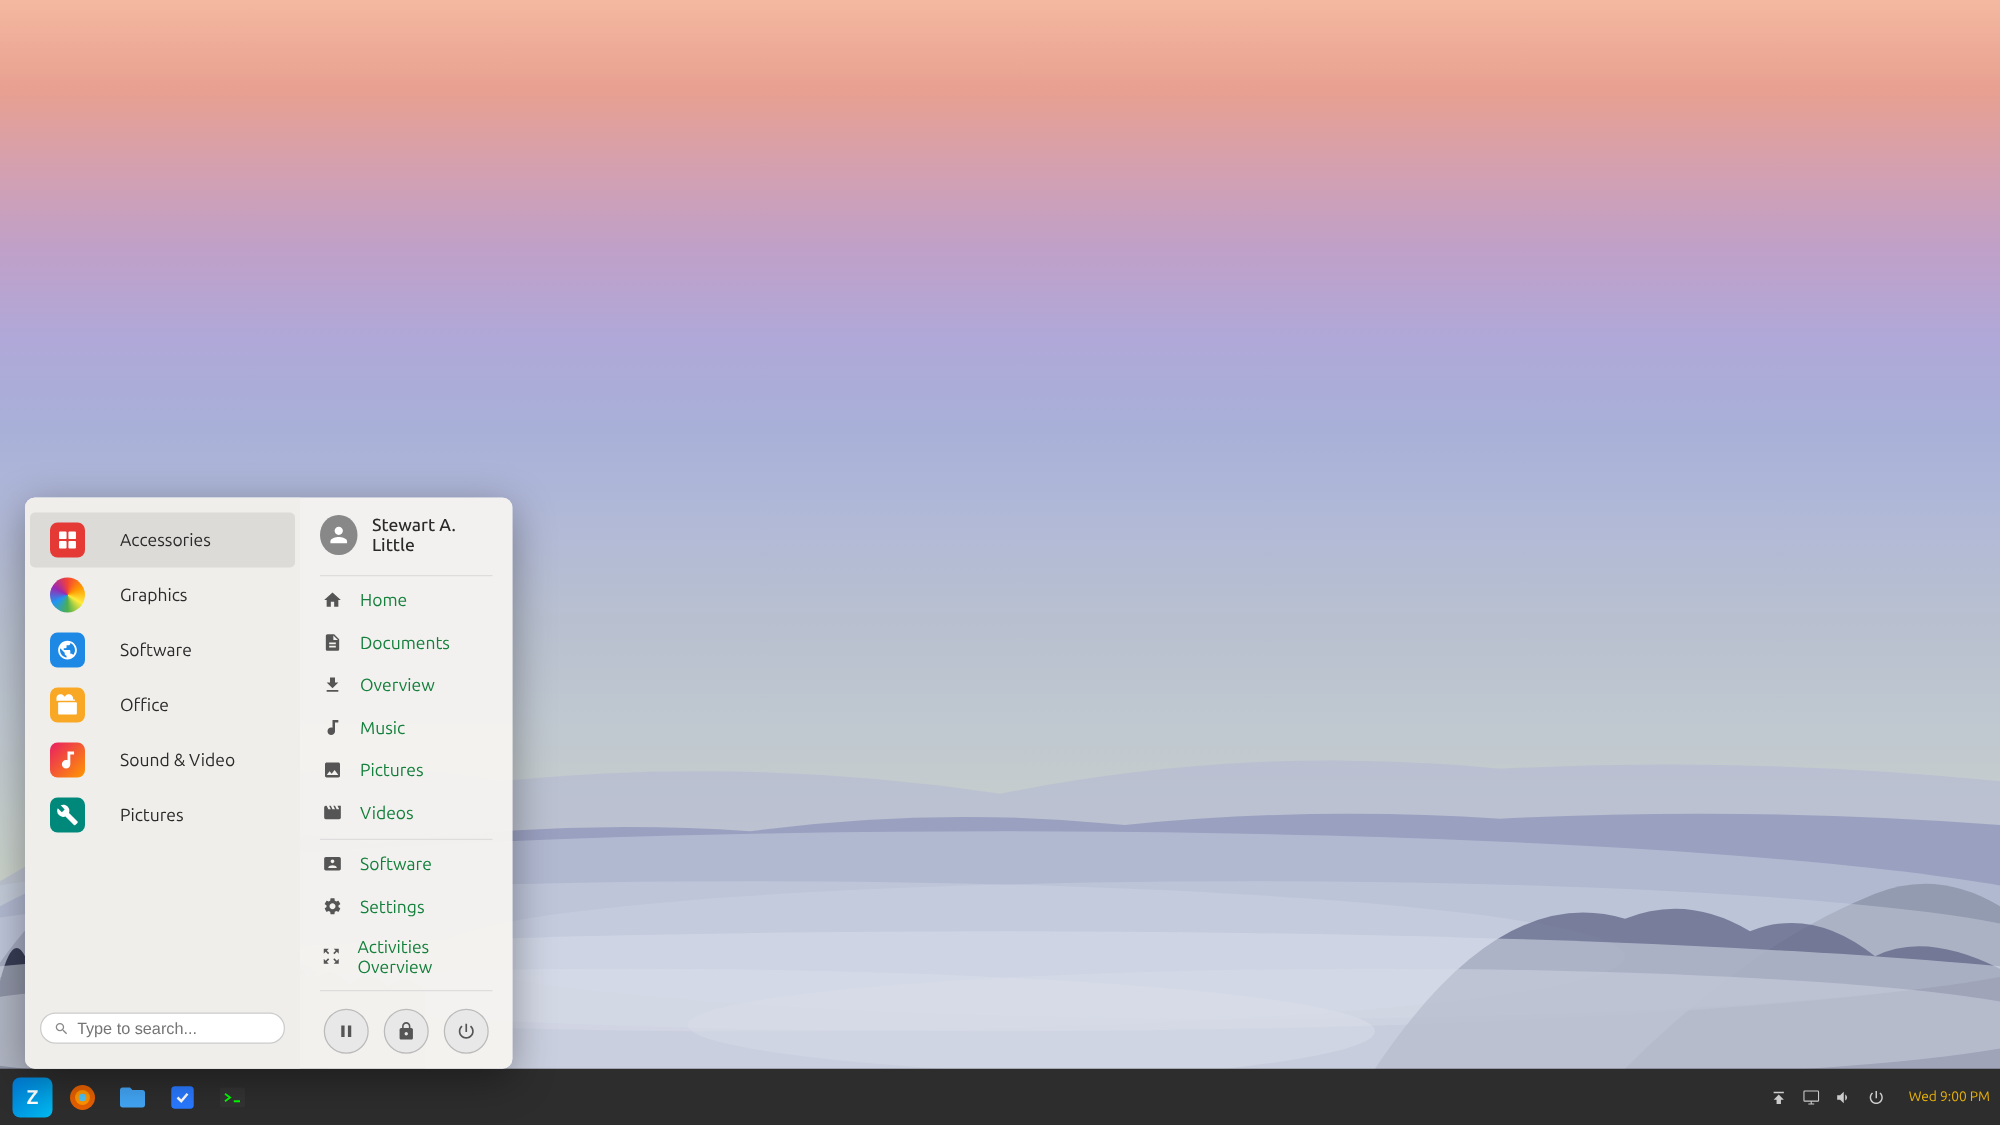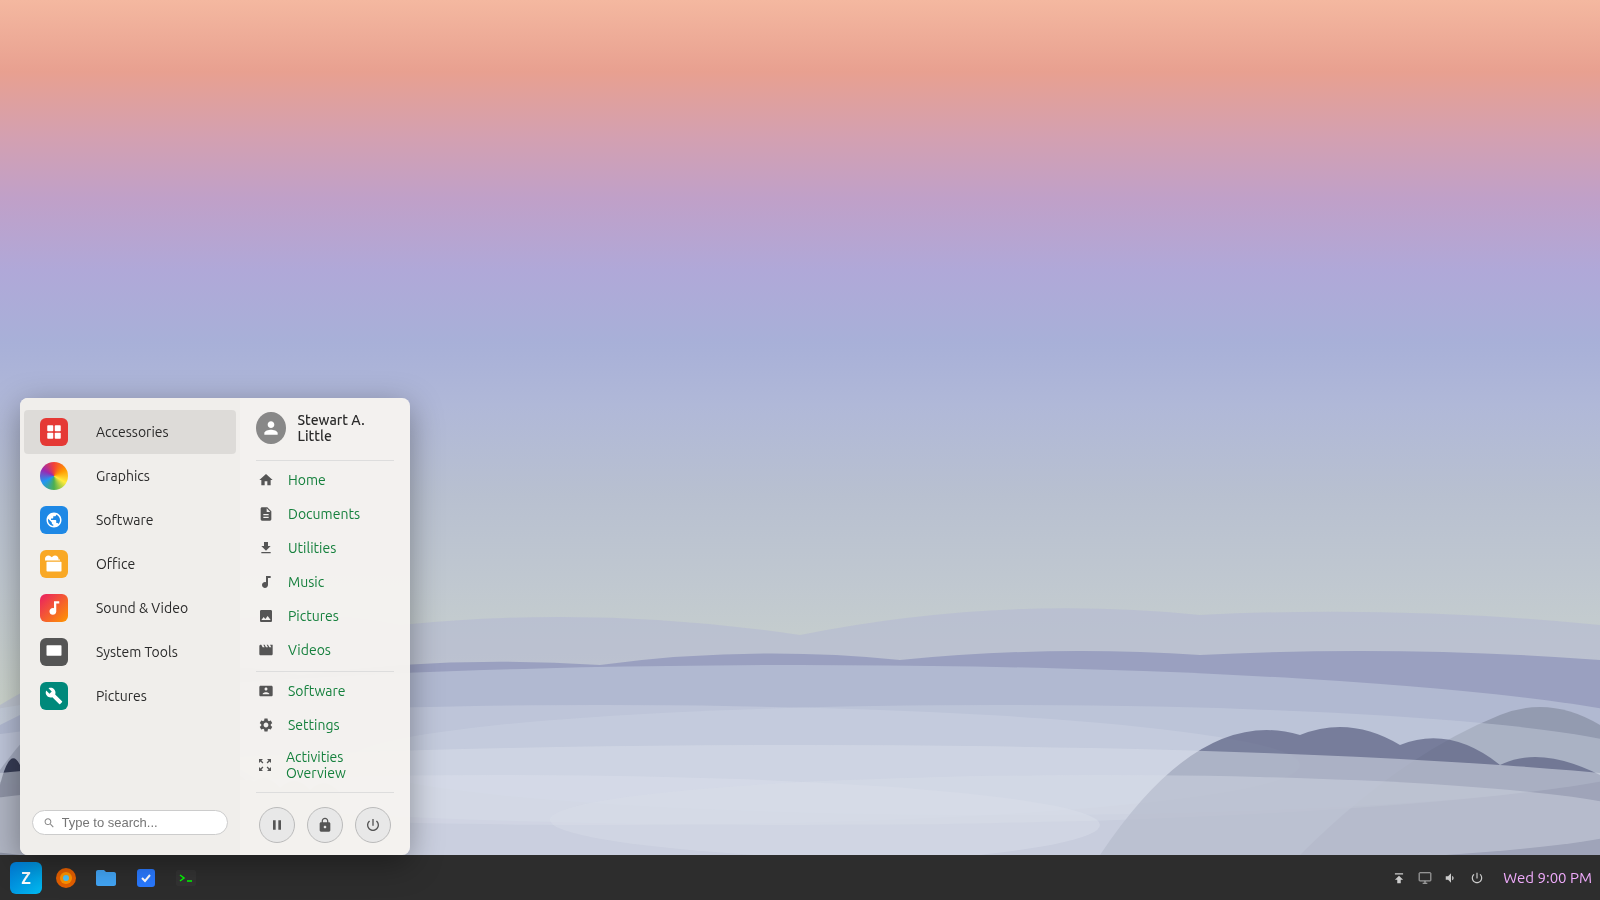--- a/index.html
+++ b/index.html
@@ -341,29 +341,20 @@
 
     <div class="menu-category">
       <div class="menu-category-icon" style="background:linear-gradient(135deg,#e91e63,#ff9800);">
         <svg width="18" height="18" viewBox="0 0 24 24" fill="white">
             <path d="M12 3v9.28c-.47-.17-.97-.28-1.5-.28C8.01 12 6 14.01 6 16.5S8.01 21 10.5 21c2.31 0 4.2-1.75 4.45-4H15V6h4V3h-7z"></path>
           </svg>
       </div>
       <span class="menu-category-label">Sound &amp; Video</span>
     </div>
 
-    <div class="menu-category">
-      <div class="menu-category-icon" style="background:#555;">
-        <svg width="18" height="18" viewBox="0 0 24 24" fill="white">
-            <rect x="2" y="3" width="20" height="14" rx="1"></rect>
-            <path d="M8 21h8M12 17v4"></path>
-          </svg>
-      </div>
-      <span class="menu-category-label">System Tools</span>
-    </div>
 
     <div class="menu-category">
       <div class="menu-category-icon" style="background:#00897b;">
         <svg width="18" height="18" viewBox="0 0 24 24" fill="white">
             <path d="M22.7 19l-9.1-9.1c.9-2.3.4-5-1.5-6.9-2-2-5-2.4-7.4-1.3L9 6 6 9 1.6 4.7C.4 7.1.9 10.1 2.9 12.1c1.9 1.9 4.6 2.4 6.9 1.5l9.1 9.1c.4.4 1 .4 1.4 0l2.3-2.3c.5-.4.5-1.1.1-1.4z"></path>
           </svg>
       </div>
       <span class="menu-category-label">Pictures</span>
     </div>
 
@@ -405,21 +396,21 @@
       </div>
       <span>Documents</span>
     </div>
 
     <div class="menu-place">
       <div class="menu-place-icon">
         <svg width="16" height="16" viewBox="0 0 24 24" fill="#555">
             <path d="M19 9h-4V3H9v6H5l7 7 7-7zM5 18v2h14v-2H5z"></path>
           </svg>
       </div>
-      <span>Utilities</span>
+      <span>Overview</span>
     </div>
 
     <div class="menu-place">
       <div class="menu-place-icon">
         <svg width="16" height="16" viewBox="0 0 24 24" fill="#555">
             <path d="M12 3v9.28c-.47-.17-.97-.28-1.5-.28C8.01 12 6 14.01 6 16.5S8.01 21 10.5 21c2.31 0 4.2-1.75 4.45-4H15V6h4V3h-7z"></path>
           </svg>
       </div>
       <span>Music</span>
     </div>
@@ -547,15 +538,15 @@
         <svg width="14" height="14" viewBox="0 0 24 24" fill="#ccc">
             <path d="M3 9v6h4l5 5V4L7 9H3zm13.5 3c0-1.77-1.02-3.29-2.5-4.03v8.05c1.48-.73 2.5-2.25 2.5-4.02z"></path>
           </svg>
       </div>
       <div class="taskbar-system-icon">
         <svg width="14" height="14" viewBox="0 0 24 24" fill="#ccc">
             <path d="M13 3h-2v10h2V3zm4.83 2.17l-1.42 1.42C17.99 7.86 19 9.81 19 12c0 3.87-3.13 7-7 7s-7-3.13-7-7c0-2.19 1.01-4.14 2.58-5.42L6.17 5.17C4.23 6.82 3 9.26 3 12c0 4.97 4.03 9 9 9s9-4.03 9-9c0-2.74-1.23-5.18-3.17-6.83z"></path>
           </svg>
       </div>
     </div>
-    <span style="font-size:15px; color:#f0abfc; white-space:nowrap;">Wed 9:00 PM</span>
+    <span style="font-size:11px; color:#eab308; white-space:nowrap;">Wed 9:00 PM</span>
   </div>
 </div>
 
 </body></html>

